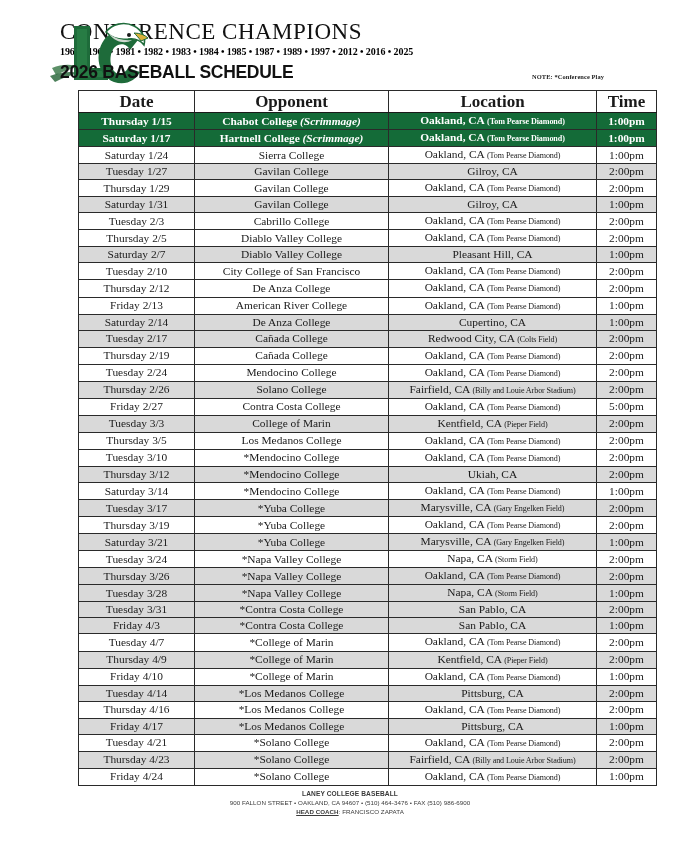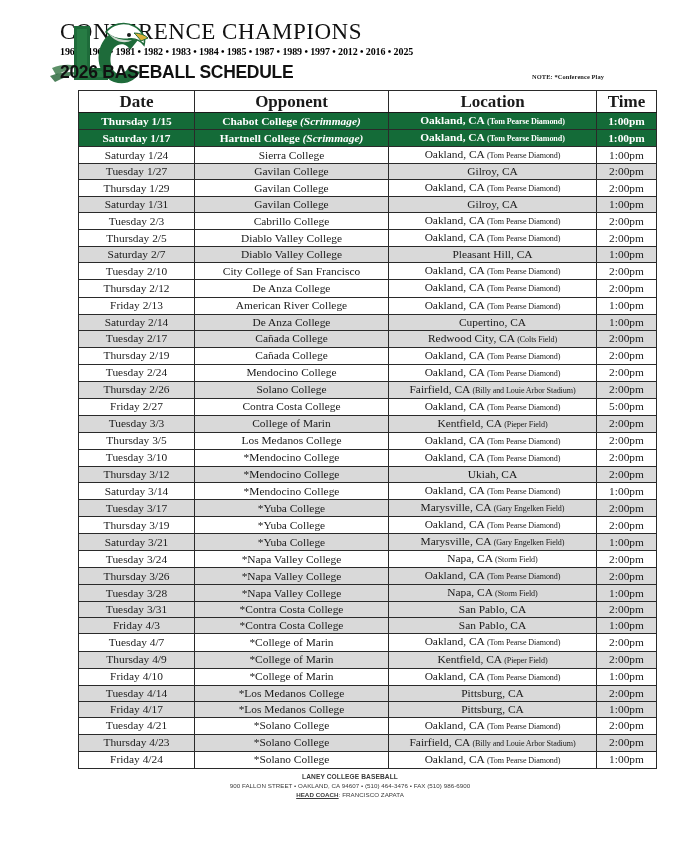--- a/index.html
+++ b/index.html
@@ -418,20 +418,26 @@
             <td><span>*College of Marin</span></td>
             <td><span>Oakland, CA </span><span class="venue">(Tom Pearse Diamond)</span></td>
             <td>1:00pm</td>
           </tr>
           <tr class="shade">
             <td>Tuesday 4/14</td>
             <td><span>*Los Medanos College</span></td>
             <td><span>Pittsburg, CA</span></td>
             <td>2:00pm</td>
           </tr>
+          <tr class="plain">
+            <td>Thursday 4/16</td>
+            <td><span>*Los Medanos College</span></td>
+            <td><span>Oakland, CA </span><span class="venue">(Tom Pearse Diamond)</span></td>
+            <td>2:00pm</td>
+          </tr>
           <tr class="shade">
             <td>Friday 4/17</td>
             <td><span>*Los Medanos College</span></td>
             <td><span>Pittsburg, CA</span></td>
             <td>1:00pm</td>
           </tr>
           <tr class="plain">
             <td>Tuesday 4/21</td>
             <td><span>*Solano College</span></td>
             <td><span>Oakland, CA </span><span class="venue">(Tom Pearse Diamond)</span></td>

